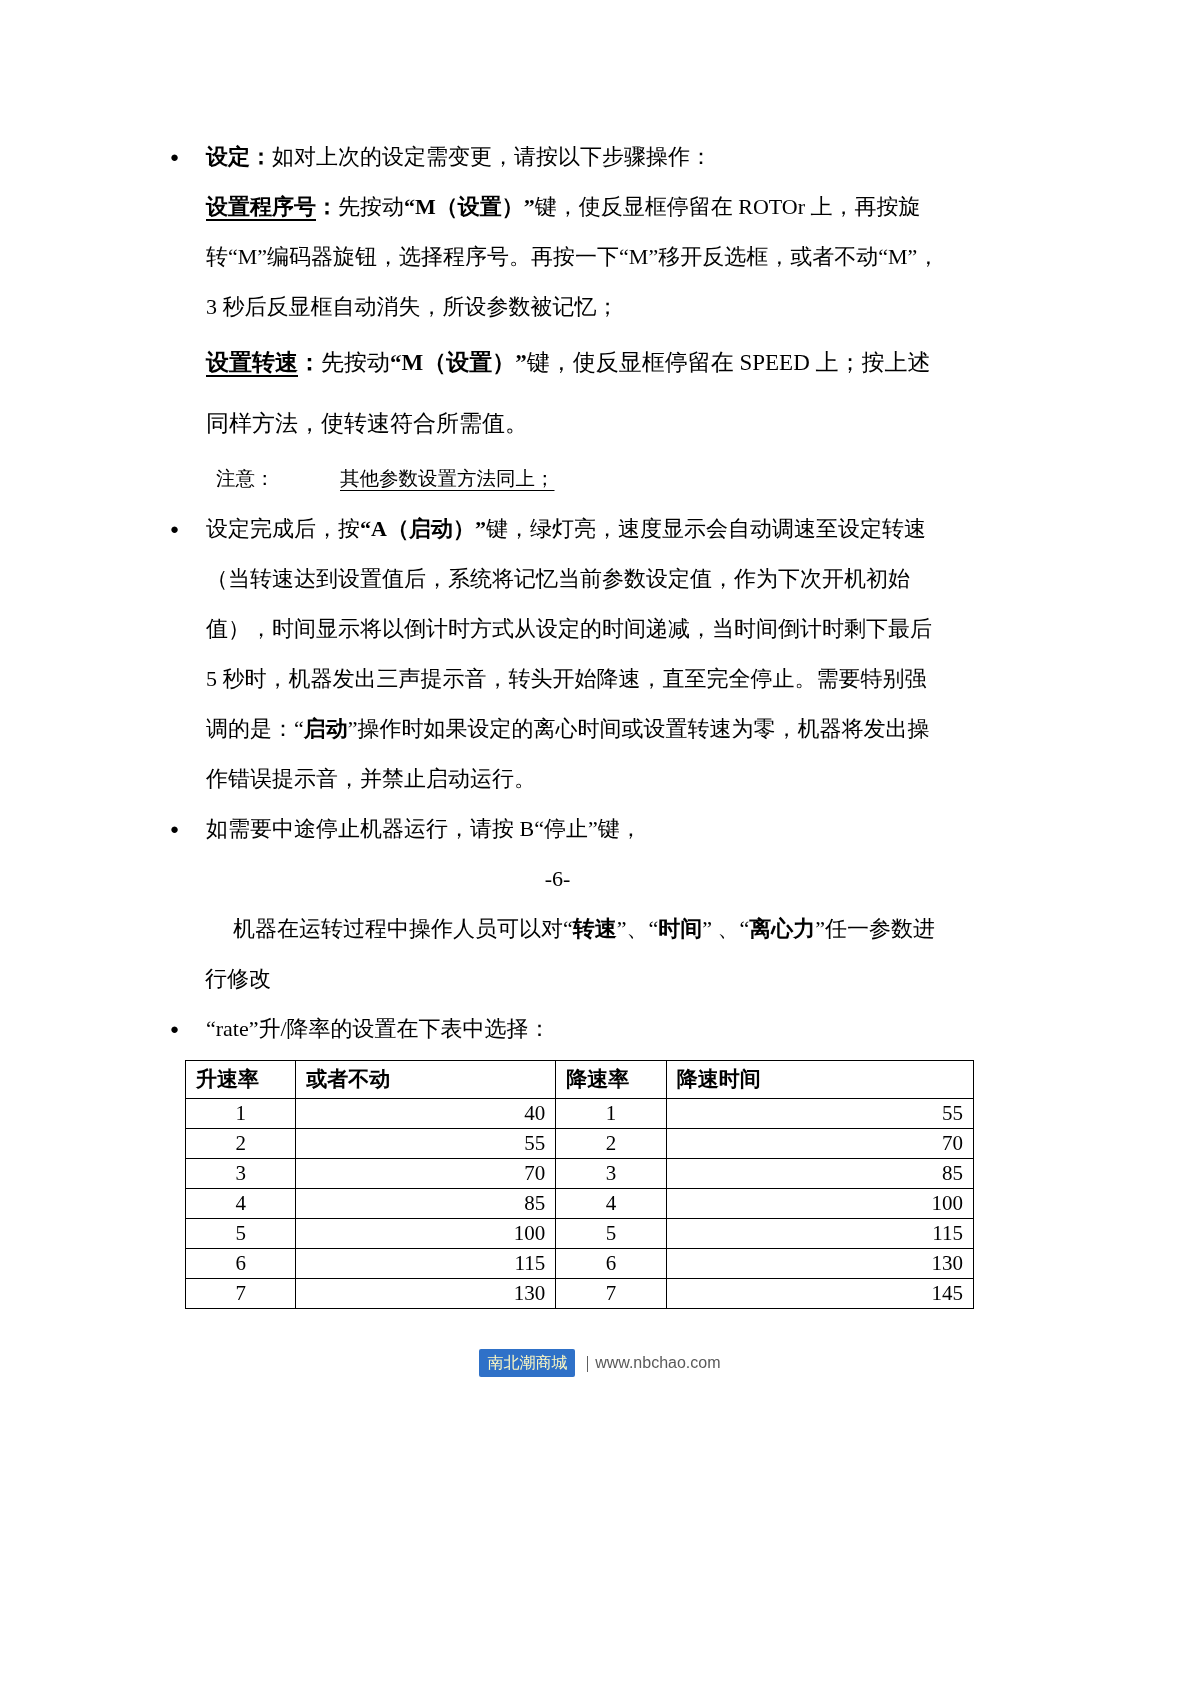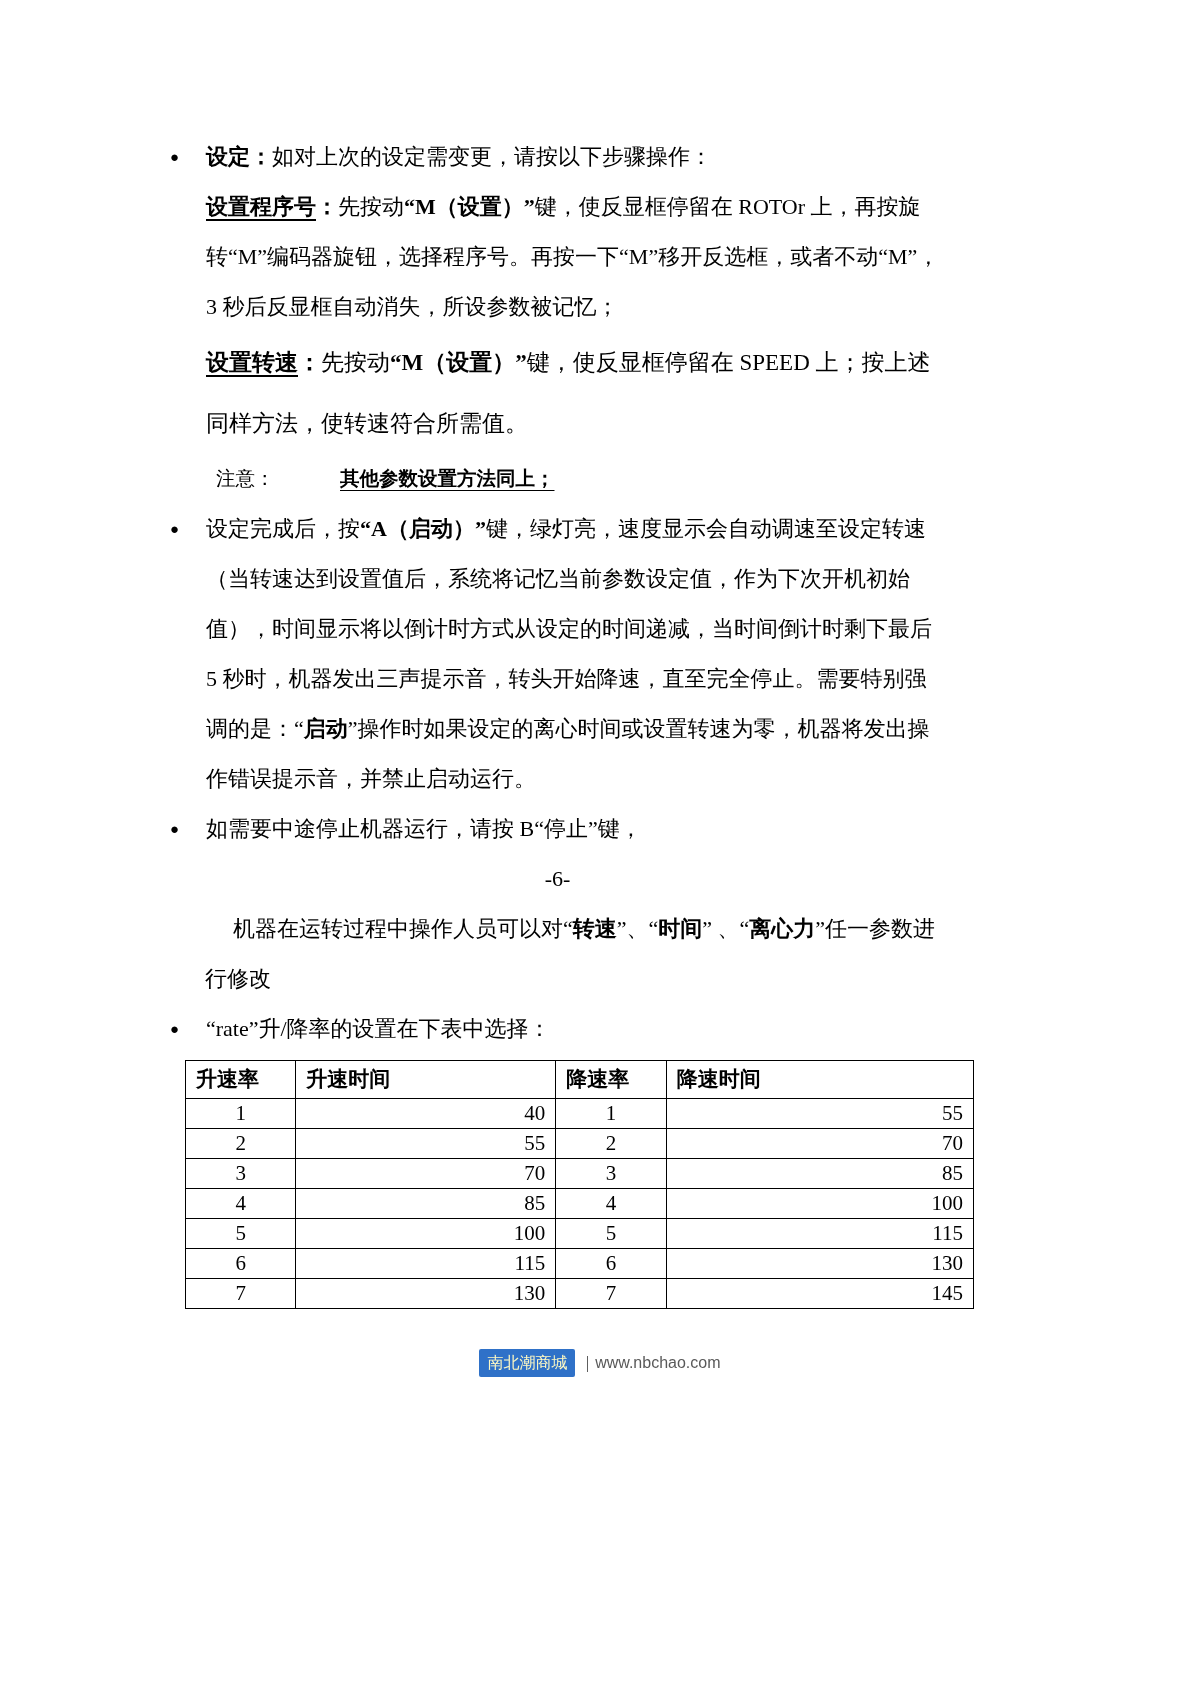--- a/index.html
+++ b/index.html
@@ -14,21 +14,21 @@
     line-height:50px;
     padding:132px 255px 0 170px;
     overflow:hidden;
   }
   .li { display:flex; }
   .marker { width:36px; flex:none; font-size:15px; line-height:50px; }
   .body { flex:1; }
   .sub { margin-left:36px; }
   .b { font-weight:bold; }
   .head { font-weight:bold; text-decoration:underline; text-underline-offset:5px; }
-  .u { text-decoration:underline; text-underline-offset:5px;font-weight:bold; }
+  .u { text-decoration:underline; text-underline-offset:5px; }
   .p-speed { font-size:23px; line-height:61px; }
   .p-force { font-size:24px; line-height:54px; }
   .note { margin-left:46px; display:flex; font-size:19.5px; line-height:50px;gap:44px; }
   .note-label { width:80px; flex:none; }
   .note-body { flex:1; }
   .page-number { text-align:center; }
   .p-modify { margin-left:35px; text-indent:28px; }
   table.rate-table {
     border-collapse:collapse;
     margin:6px 0 0 15px;
@@ -97,21 +97,21 @@
 
   <div class="li">
     <span class="marker">●</span>
     <p class="body"><span>“rate”升/降率的设置在下表中选择：</span></p>
   </div>
 
   <table class="rate-table">
     <thead>
       <tr>
         <th style="width: 14%;">升速率</th>
-        <th style="width: 33%;">升速时间</th>
+        <th style="width: 33%;">或者不动</th>
         <th style="width: 14%;">降速率</th>
         <th style="width: 39%;">降速时间</th>
       </tr>
     </thead>
     <tbody>
         <tr>
           <td class="c-num" style="width: 14%;">1</td>
           <td class="c-time" style="width: 33%;">40</td>
           <td class="c-num" style="width: 14%;">1</td>
           <td class="c-time" style="width: 39%;">55</td>

